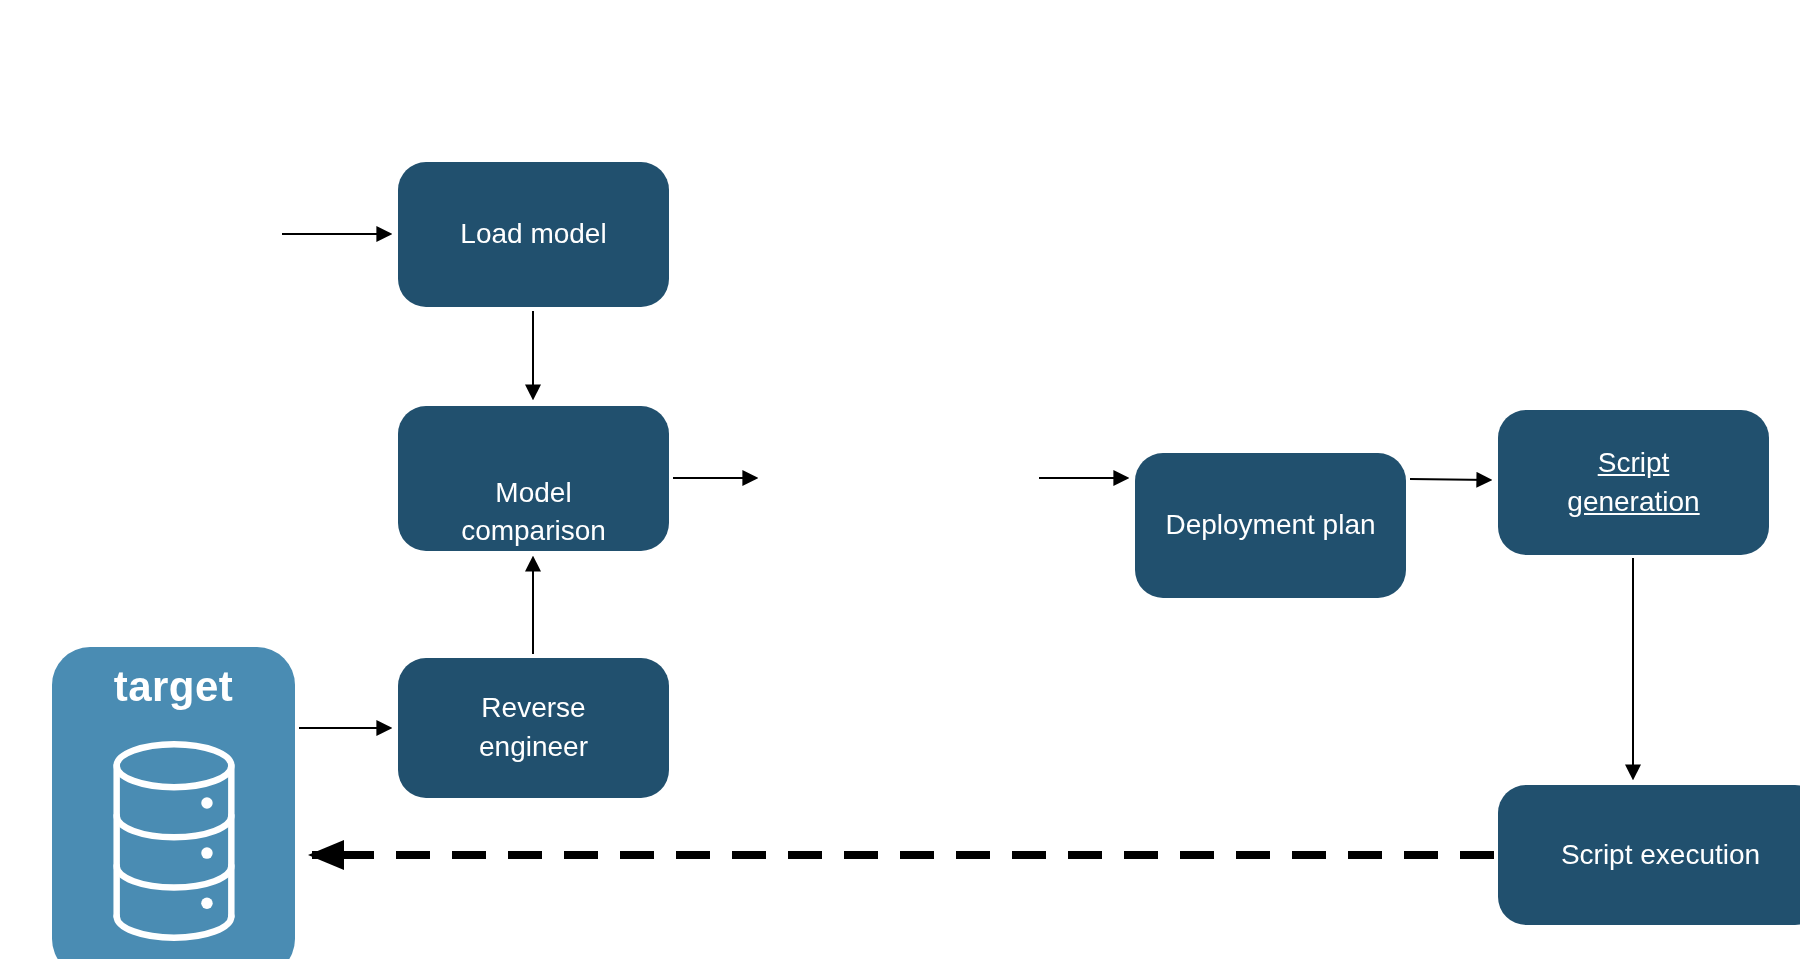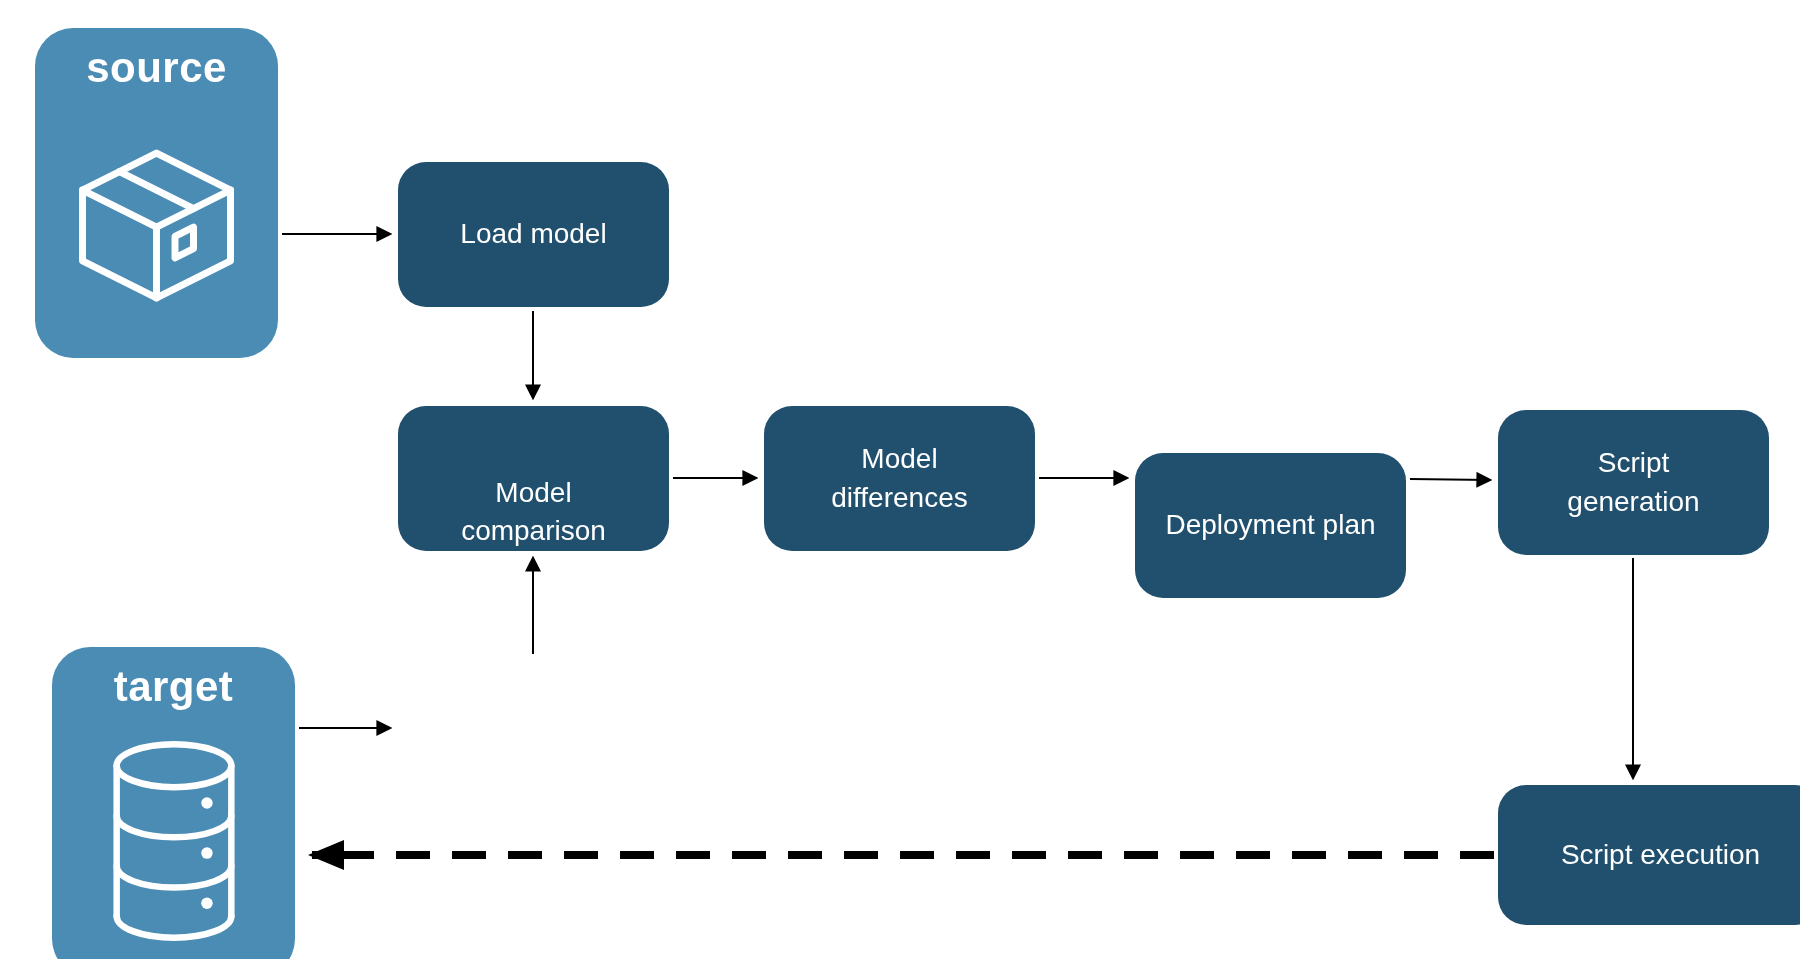--- a/index.html
+++ b/index.html
@@ -88,32 +88,20 @@
     <line x1="533" y1="311" x2="533" y2="398" stroke="#000" stroke-width="2" marker-end="url(#ah)"></line>
     <line x1="673" y1="478" x2="756" y2="478" stroke="#000" stroke-width="2" marker-end="url(#ah)"></line>
     <line x1="1039" y1="478" x2="1127" y2="478" stroke="#000" stroke-width="2" marker-end="url(#ah)"></line>
     <line x1="1410" y1="479" x2="1490" y2="480" stroke="#000" stroke-width="2" marker-end="url(#ah)"></line>
     <line x1="299" y1="728" x2="390" y2="728" stroke="#000" stroke-width="2" marker-end="url(#ah)"></line>
     <line x1="533" y1="654" x2="533" y2="558" stroke="#000" stroke-width="2" marker-end="url(#ah)"></line>
     <line x1="1633" y1="558" x2="1633" y2="778" stroke="#000" stroke-width="2" marker-end="url(#ah)"></line>
     <line x1="1494" y1="855" x2="312" y2="855" stroke="#000" stroke-width="8" stroke-dasharray="34 22" marker-end="url(#ah-big)"></line>
   </svg>
 
-  <div class="node endpoint" style="left:35px; top:28px; width:243px; height:330px;">
-    <div class="endpoint-title">source</div>
-    <div class="endpoint-icon">
-      <svg width="185" height="175" viewBox="0 0 120 110">
-        <path d="M60,8 L108,32 L60,56 L12,32 Z"></path>
-        <path d="M36,20 L84,44"></path>
-        <path d="M12,32 L12,78 L60,102 L108,78 L108,32"></path>
-        <path d="M60,56 L60,102"></path>
-        <path d="M72,62 L84,56 L84,70 L72,76 Z"></path>
-      </svg>
-    </div>
-  </div>
 
   <div class="node endpoint" style="left:52px; top:607px; width:243px; height:330px;margin-top:40px;">
     <div class="endpoint-title">target</div>
     <div class="endpoint-icon">
       <svg width="160" height="215" viewBox="0 0 110 150">
         <ellipse cx="55" cy="20" rx="40" ry="15"></ellipse>
         <path d="M15,20 L15,125"></path>
         <path d="M95,20 L95,125"></path>
         <path d="M15,125 A40,15 0 0 0 95,125"></path>
         <path d="M15,55 A40,15 0 0 0 95,55"></path>
@@ -126,30 +114,30 @@
   </div>
 
   <div class="node process" style="left:398px; top:162px; width:271px; height:145px;">
     <span>Load model</span>
   </div>
 
   <div class="node process" style="left:398px; top:406px; width:271px; height:145px;align-items:flex-end;">
     <span>Model comparison</span>
   </div>
 
-  <div class="node process" style="left:764px; top:406px; width:271px; height:145px;">
-    <span>Model differences</span>
-  </div>
 
   <div class="node process" style="left:1135px; top:406px; width:271px; height:145px;margin-top:47px;">
     <span>Deployment plan</span>
   </div>
 
-  <div class="node process" style="left:1498px; top:410px; width:271px; height:145px;">
+  <div class="node process" style="left:1498px; top:410px; width:271px; height:145px;text-decoration:underline;">
     <span>Script generation</span>
   </div>
 
+  <div class="node process" style="left:398px; top:658px; width:271px; height:140px;">
+    <span>Reverse engineer</span>
+  </div>
 
   <div class="node process" style="left:1498px; top:785px; width:325px; height:140px;">
     <span>Script execution</span>
   </div>
 
 </div>
 
 </body></html>

